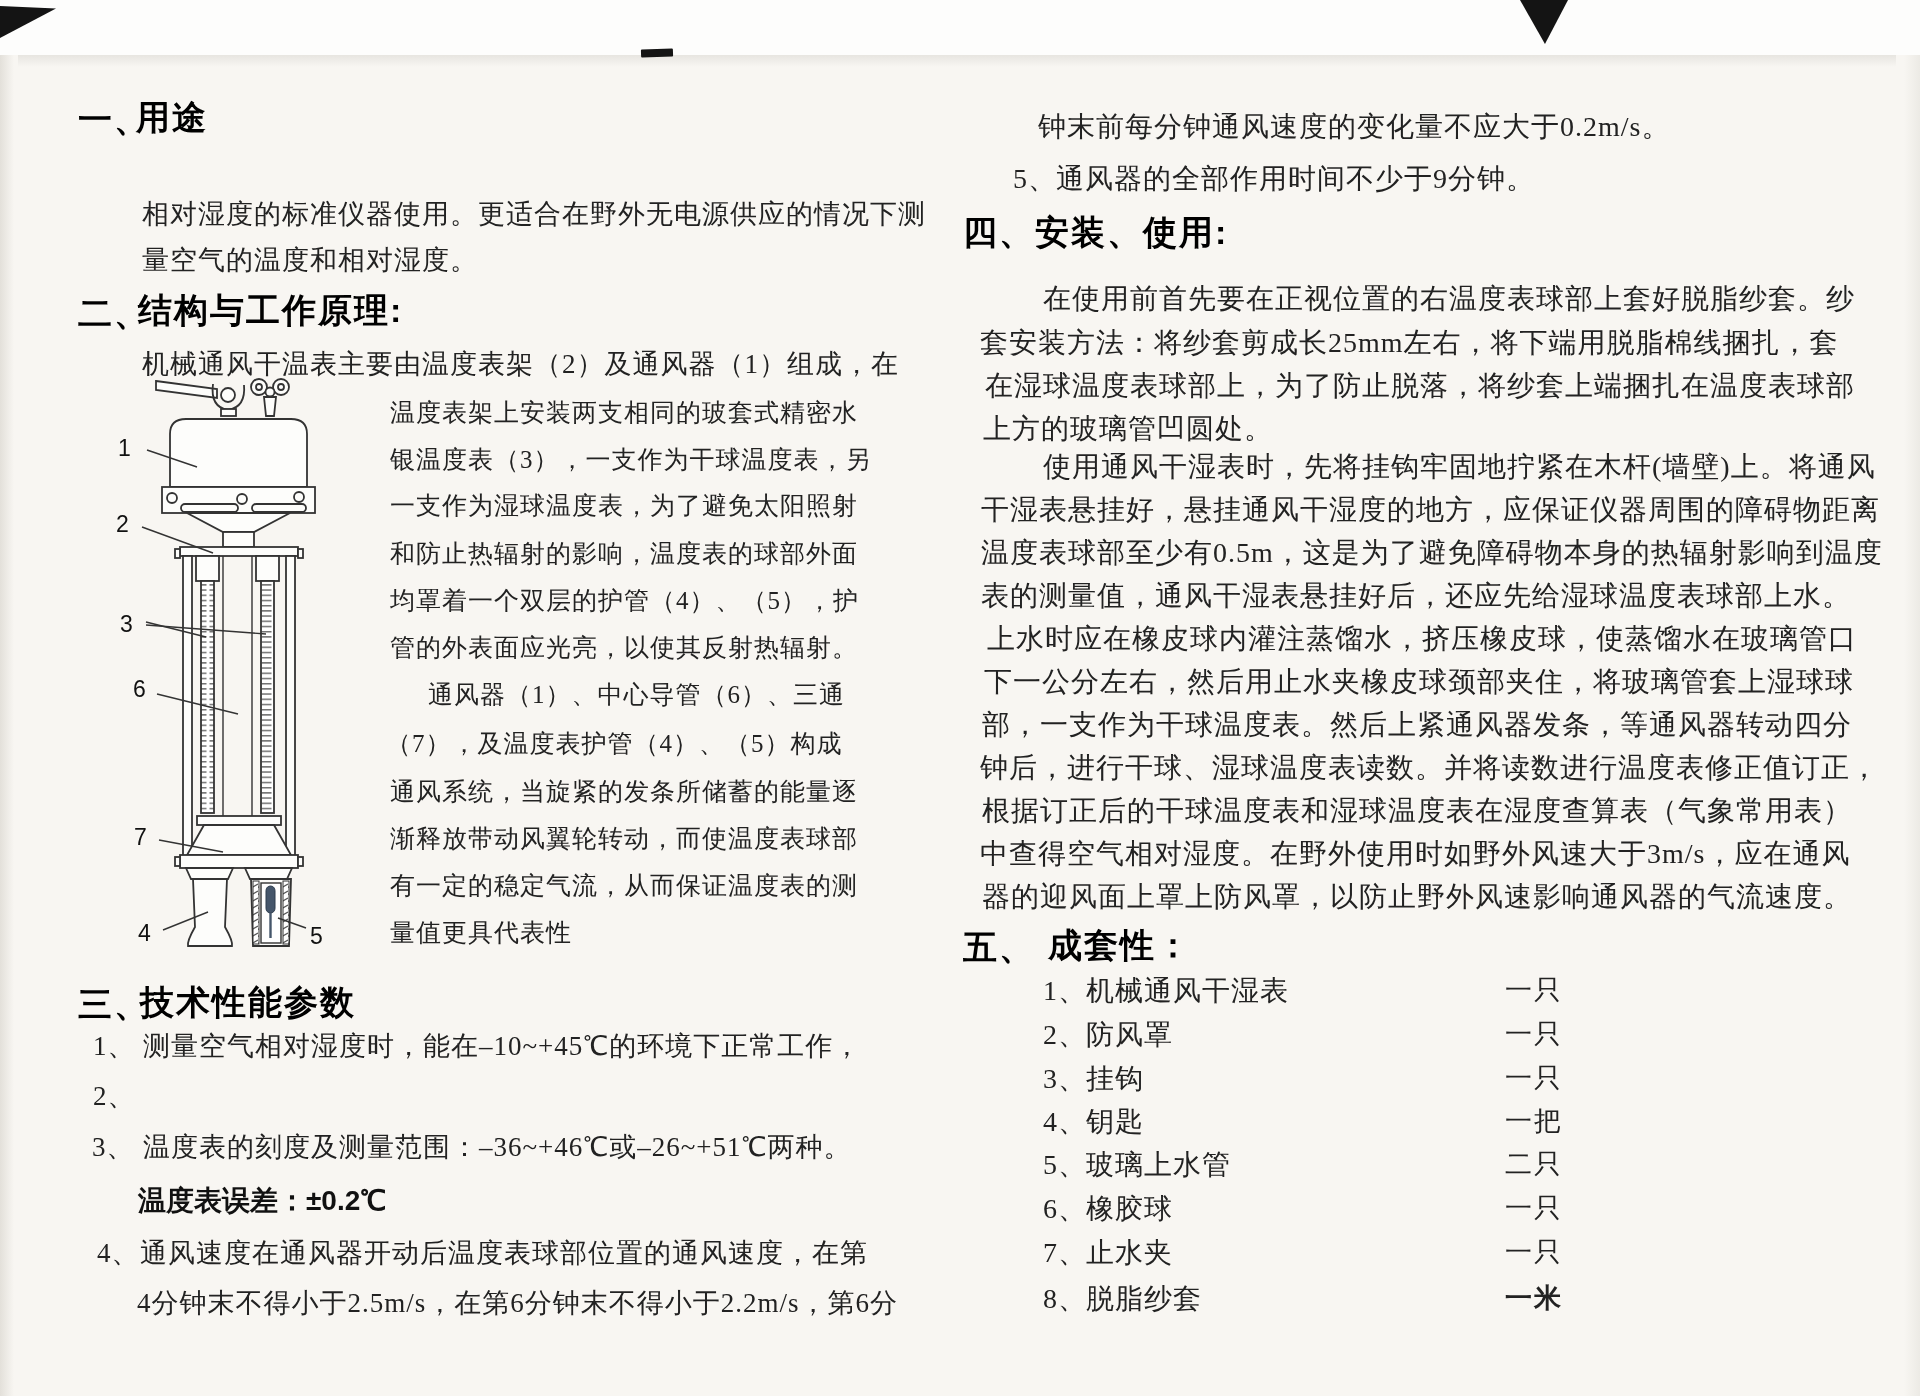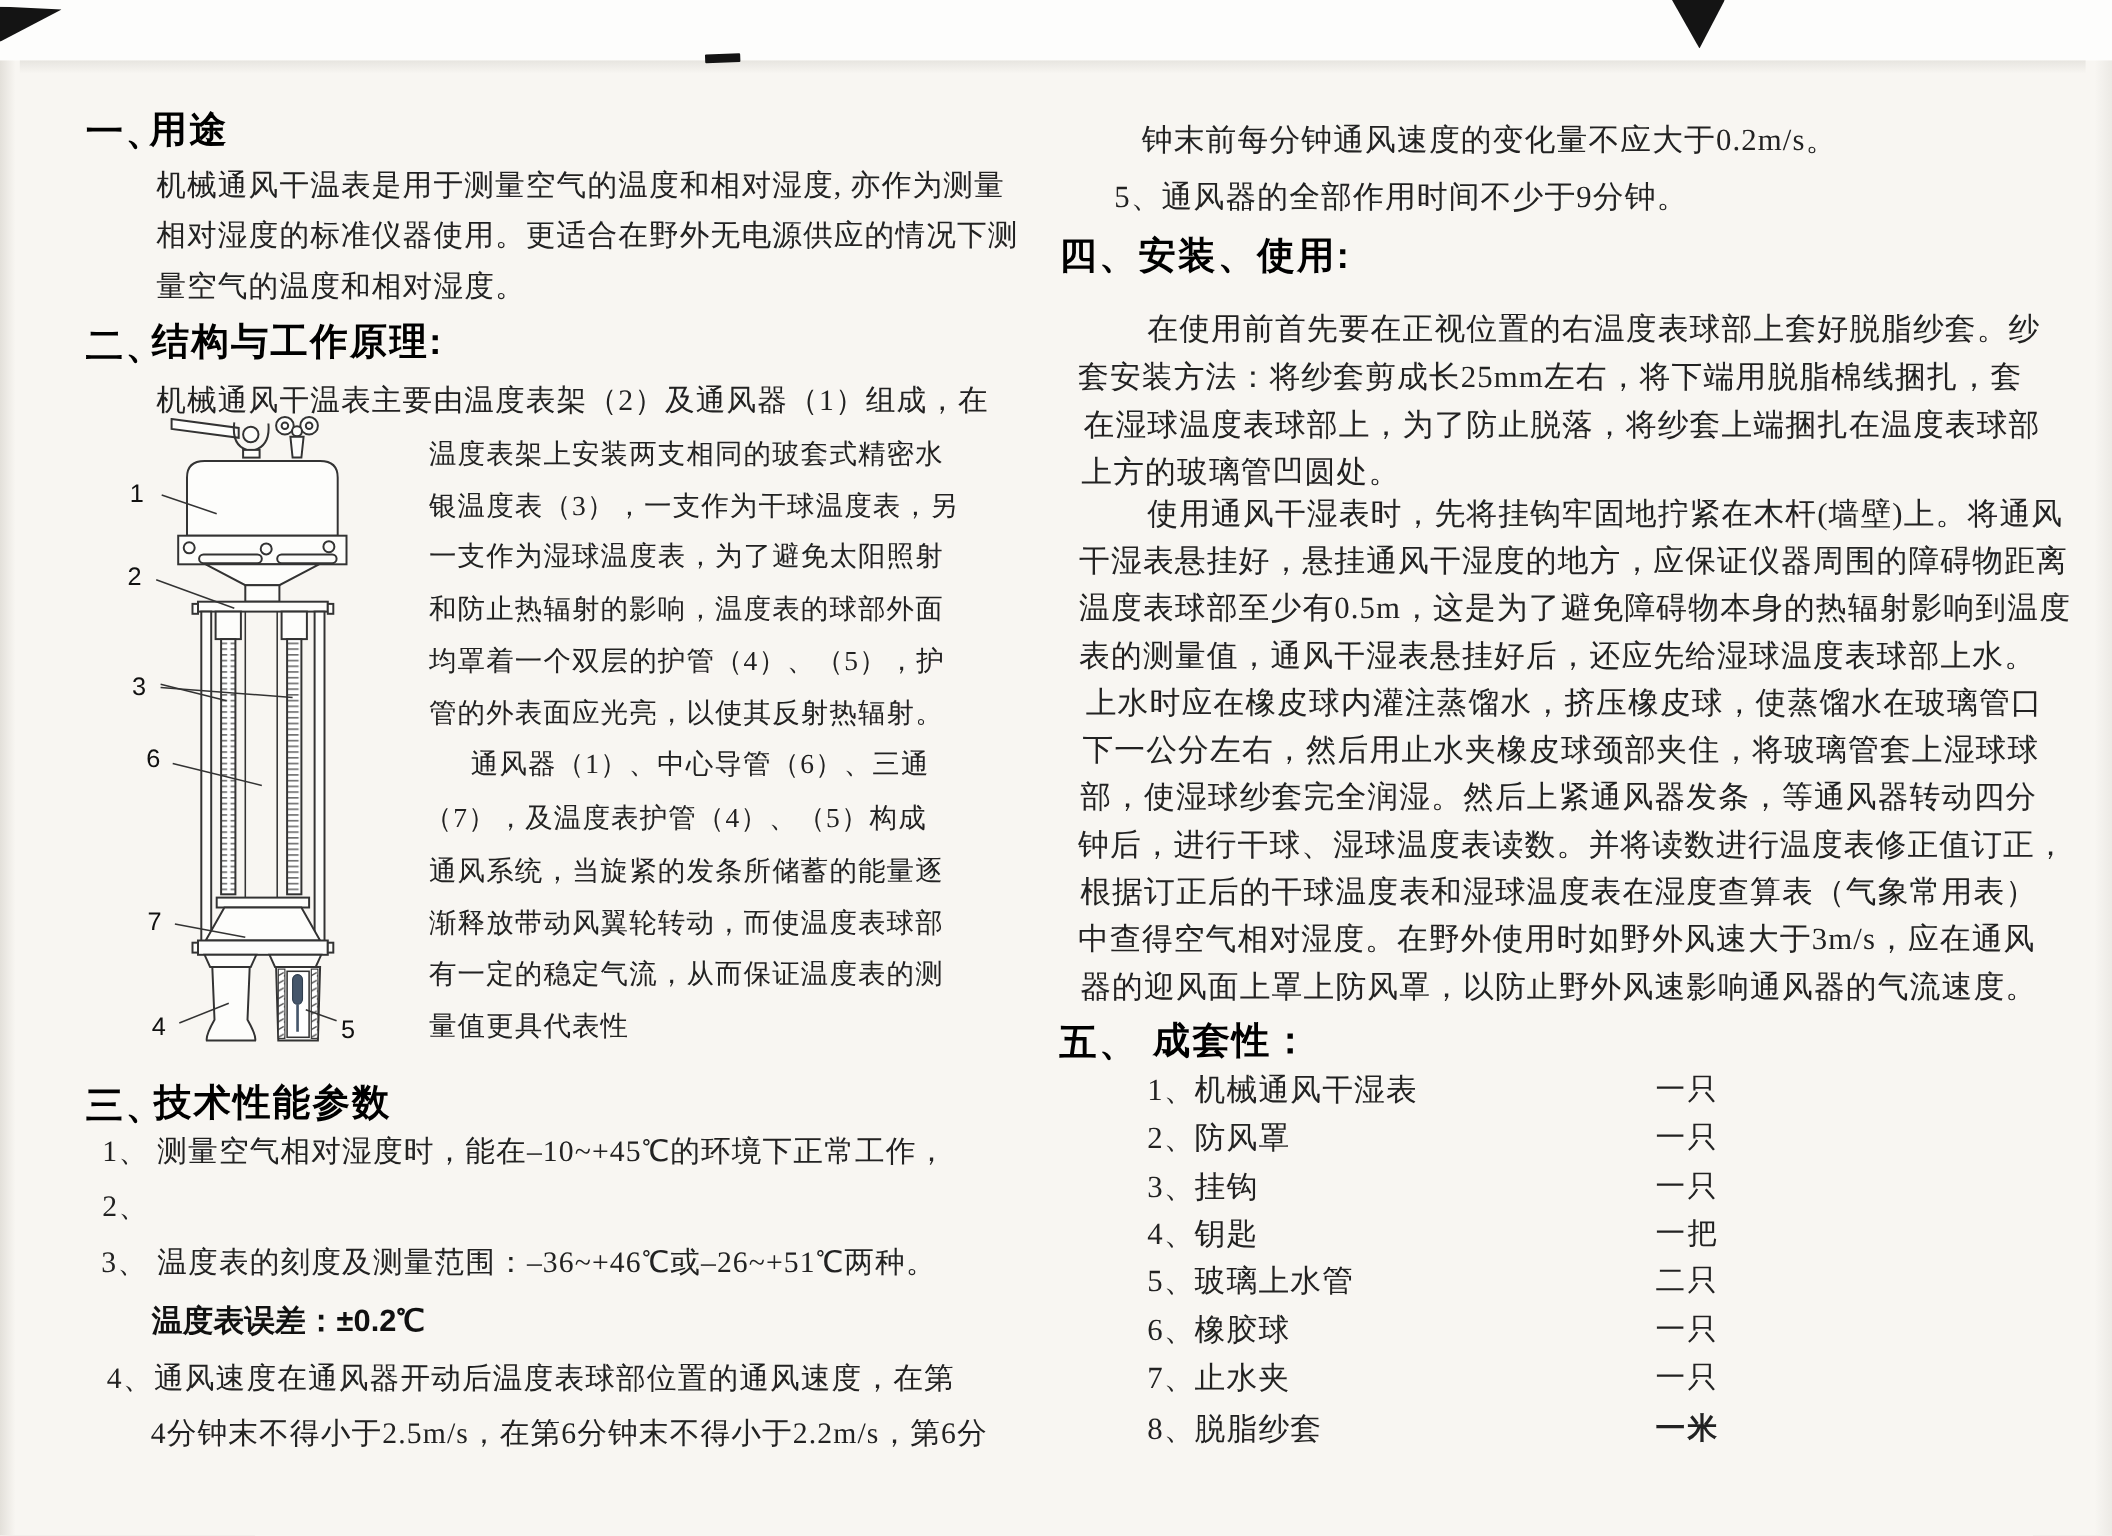--- a/index.html
+++ b/index.html
@@ -31,21 +31,20 @@
   <div class="top-white"></div>
   <div class="top-band"></div>
   <div class="edge-left"></div>
   <div class="edge-right"></div>
   <div class="mark mark-tl"></div>
   <div class="mark mark-tr"></div>
   <div class="mark mark-dash"></div>
 
   <div class="t h" style="left:78px;top:97px;">一、</div>
   <div class="t h" style="left:136px;top:95px;">用途</div>
-  <div class="t body-l" style="left:142px;top:150px;">机械通风干温表是用于测量空气的温度和相对湿度, 亦作为测量</div>
   <div class="t body-l" style="left:142px;top:196px;">相对湿度的标准仪器使用。更适合在野外无电源供应的情况下测</div>
   <div class="t body-l" style="left:142px;top:242px;">量空气的温度和相对湿度。</div>
 
   <div class="t h" style="left:78px;top:291px;">二、</div>
   <div class="t h" style="left:138px;top:288px;">结构与工作原理:</div>
   <div class="t body-l" style="left:142px;top:346px;">机械通风干温表主要由温度表架（2）及通风器（1）组成，在</div>
   <div class="t wrap-l" style="left:390px;top:396px;">温度表架上安装两支相同的玻套式精密水</div>
   <div class="t wrap-l" style="left:390px;top:443px;">银温度表（3），一支作为干球温度表，另</div>
   <div class="t wrap-l" style="left:390px;top:489px;">一支作为湿球温度表，为了避免太阳照射</div>
   <div class="t wrap-l" style="left:390px;top:537px;">和防止热辐射的影响，温度表的球部外面</div>
@@ -174,21 +173,21 @@
   <div class="t body-r" style="left:980px;top:324px;">套安装方法：将纱套剪成长25mm左右，将下端用脱脂棉线捆扎，套</div>
   <div class="t body-r" style="left:983px;top:410px;">上方的玻璃管凹圆处。</div>
   <div class="t body-r" style="left:985px;top:367px;">在湿球温度表球部上，为了防止脱落，将纱套上端捆扎在温度表球部</div>
 
   <div class="t body-r" style="left:1043px;top:448px;">使用通风干湿表时，先将挂钩牢固地拧紧在木杆(墙壁)上。将通风</div>
   <div class="t body-r" style="left:981px;top:491px;">干湿表悬挂好，悬挂通风干湿度的地方，应保证仪器周围的障碍物距离</div>
   <div class="t body-r" style="left:981px;top:534px;">温度表球部至少有0.5m，这是为了避免障碍物本身的热辐射影响到温度</div>
   <div class="t body-r" style="left:981px;top:577px;">表的测量值，通风干湿表悬挂好后，还应先给湿球温度表球部上水。</div>
   <div class="t body-r" style="left:987px;top:620px;">上水时应在橡皮球内灌注蒸馏水，挤压橡皮球，使蒸馏水在玻璃管口</div>
   <div class="t body-r" style="left:984px;top:663px;">下一公分左右，然后用止水夹橡皮球颈部夹住，将玻璃管套上湿球球</div>
-  <div class="t body-r" style="left:982px;top:706px;">部，使湿球纱套完全润湿。然后上紧通风器发条，等通风器转动四分</div>
+  <div class="t body-r" style="left:982px;top:706px;">部，一支作为干球温度表。然后上紧通风器发条，等通风器转动四分</div>
   <div class="t body-r" style="left:980px;top:749px;">钟后，进行干球、湿球温度表读数。并将读数进行温度表修正值订正，</div>
   <div class="t body-r" style="left:982px;top:792px;">根据订正后的干球温度表和湿球温度表在湿度查算表（气象常用表）</div>
   <div class="t body-r" style="left:980px;top:835px;">中查得空气相对湿度。在野外使用时如野外风速大于3m/s，应在通风</div>
   <div class="t body-r" style="left:982px;top:878px;">器的迎风面上罩上防风罩，以防止野外风速影响通风器的气流速度。</div>
 
   <div class="t h" style="left:963px;top:925px;">五、</div>
   <div class="t h" style="left:1048px;top:923px;">成套性：</div>
 
   <div>
     <div class="t body-r num" style="left:1043px;top:972px;">1、</div>

